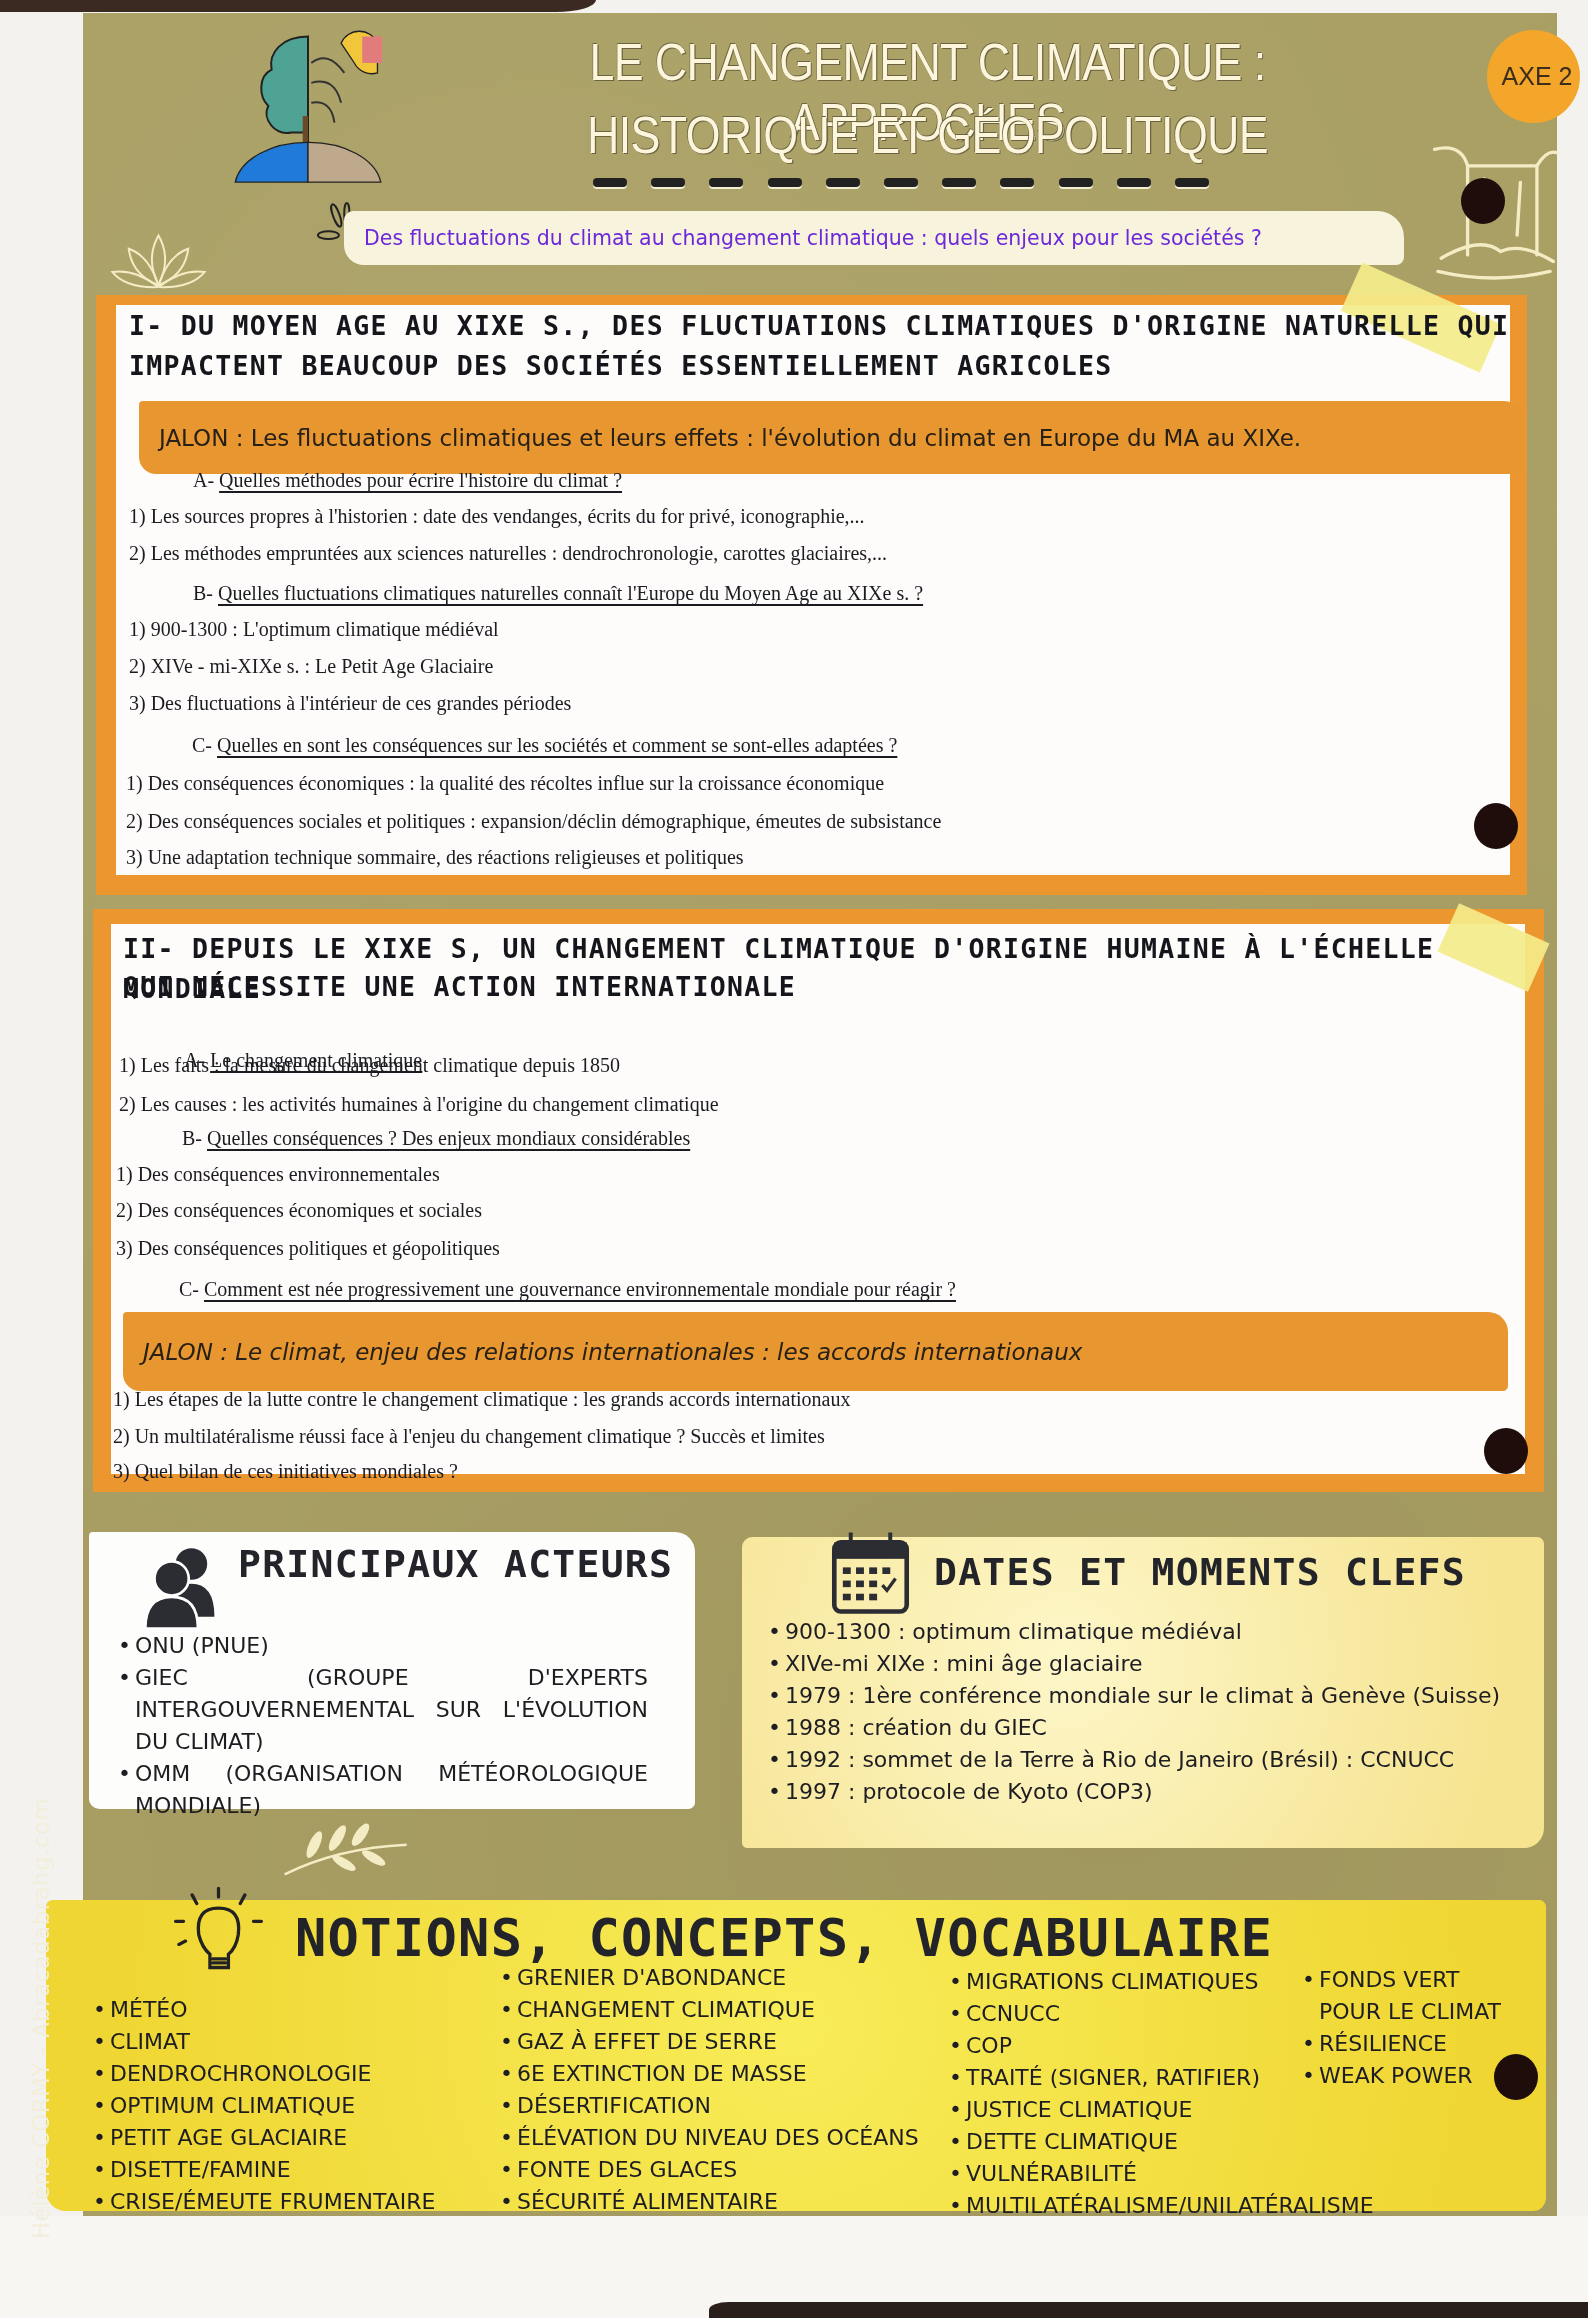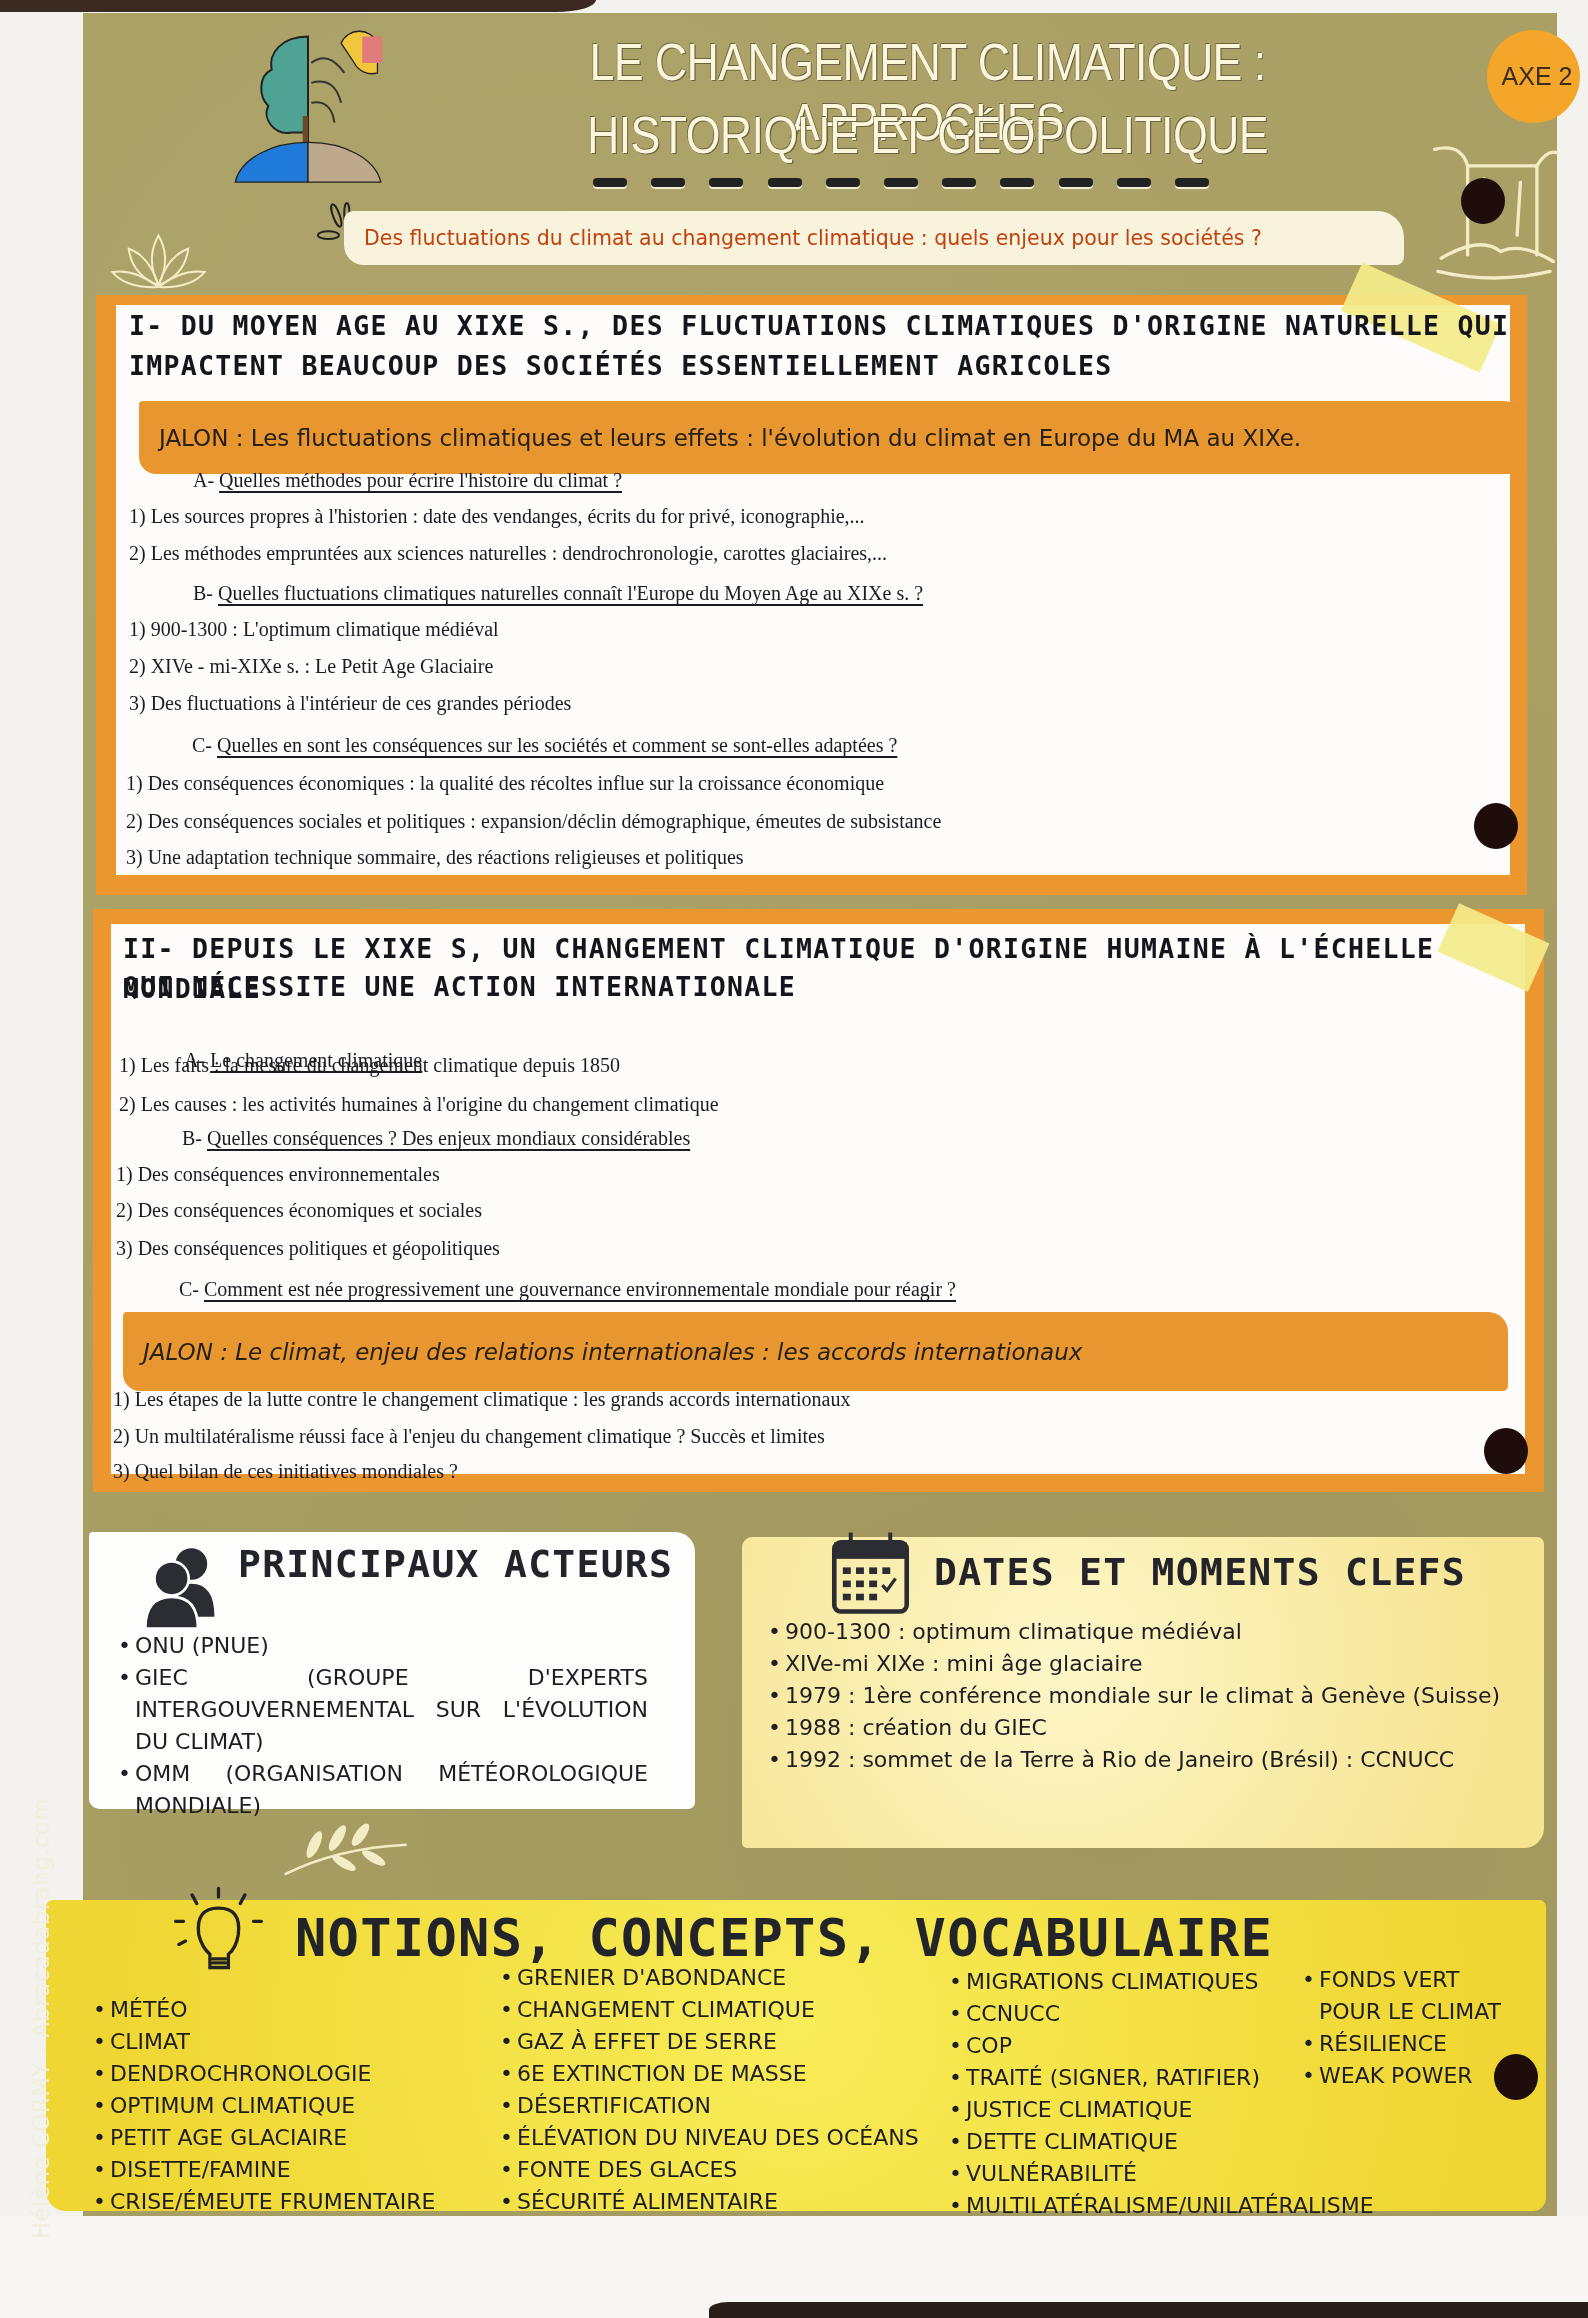--- a/index.html
+++ b/index.html
@@ -35,21 +35,21 @@
     position:absolute; left:1487px; top:30px; width:93px; height:93px; border-radius:50%;
     background:#f3a62a; display:flex; align-items:center; justify-content:flex-start;
     font-size:25px; color:#3c2e1a; padding-left:14.6px; box-sizing:border-box;
     font-family:"Liberation Sans", sans-serif;
   }
 
   .subtitle {
     position:absolute; left:344px; top:211px; width:1060px; height:54px;
     background:#f7f3dd; border-radius:9.3px 26.5px 8px 20px;
     display:flex; align-items:center; padding-left:20px; box-sizing:border-box;
-    font-size:20.5px; color:#c2410c;
+    font-size:20.5px; color:#6d28d9;
   }
 
   
   .section-frame { position:absolute; background:#ec9630; }
   .section-inner { position:absolute; background:#fdfcfa; }
   .sec-title {
     position:absolute; font-family:"DejaVu Sans Mono", monospace; font-weight:bold;
     font-size:26.5px; letter-spacing:1.3px; line-height:40px; color:#15151c;
   }
   .jalon {
@@ -258,20 +258,21 @@
   </g>
   <path d="M78 85 L85 93 L98 75" fill="none" stroke="#2b2d33" stroke-width="5"></path>
 </svg>
 <div class="box-heading" style="left:934px;top:1550px;font-size:38px;">DATES ET MOMENTS CLEFS</div>
 <ul class="bullets dates-list" style="left:768px;top:1616px;width:775px;">
   <li>900-1300 : optimum climatique médiéval</li>
   <li>XIVe-mi XIXe : mini âge glaciaire</li>
   <li>1979 : 1ère conférence mondiale sur le climat à Genève (Suisse)</li>
   <li>1988 : création du GIEC</li>
   <li>1992 : sommet de la Terre à Rio de Janeiro (Brésil) : CCNUCC</li>
+  <li>1997 : protocole de Kyoto (COP3)</li>
 </ul>
 
 <div class="box-notions"></div>
 <svg class="icon" style="left:169px;top:1885px;" width="99" height="99" viewBox="0 0 150 150">
   <g fill="none" stroke="#222" stroke-width="5" stroke-linecap="round">
     <path d="M75 35 Q40 35 45 75 Q50 95 62 105 L62 125 L90 125 L90 105 Q102 95 105 75 Q110 35 75 35Z"></path>
     <path d="M66 112 L86 112 M66 118 L86 118"></path>
     <path d="M75 5 L75 18 M35 15 L42 28 M115 15 L108 28 M10 55 L22 55 M128 55 L140 55 M15 90 L25 85"></path>
   </g>
 </svg>

